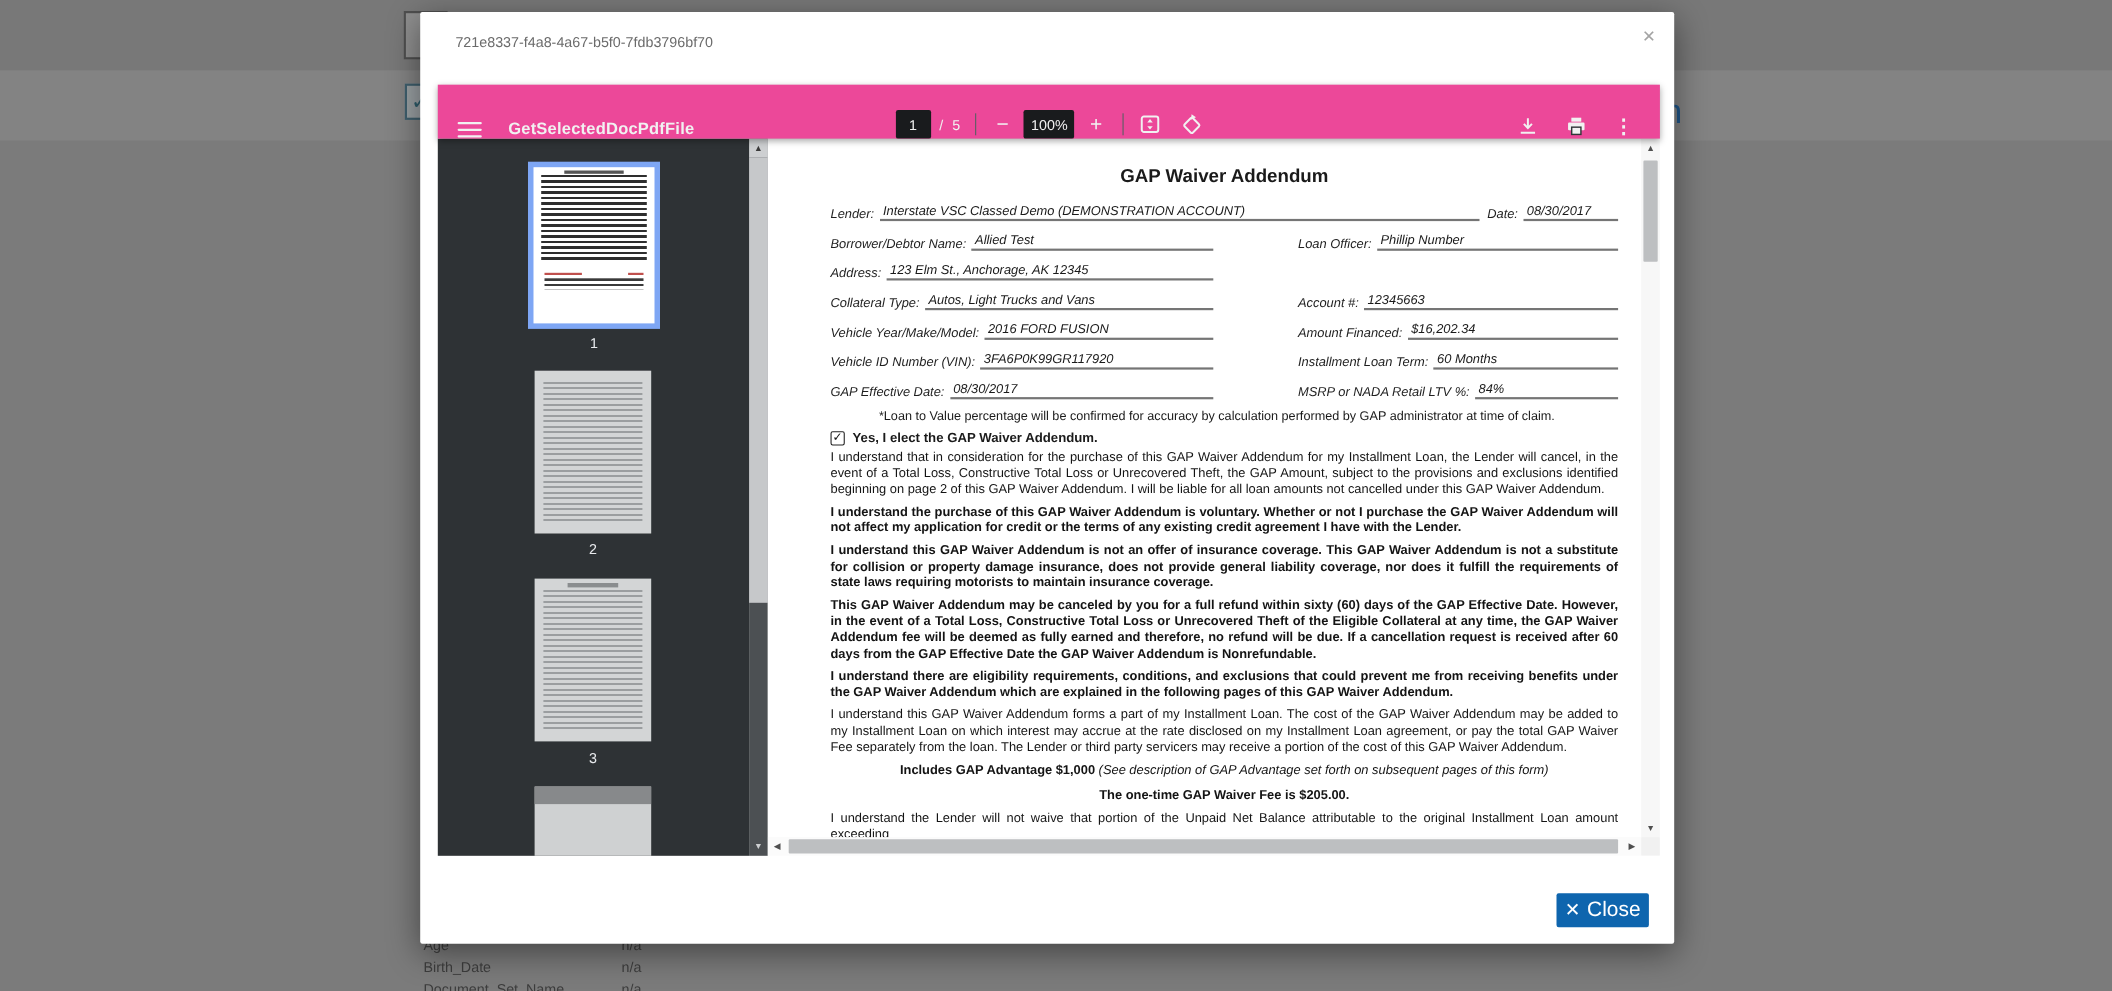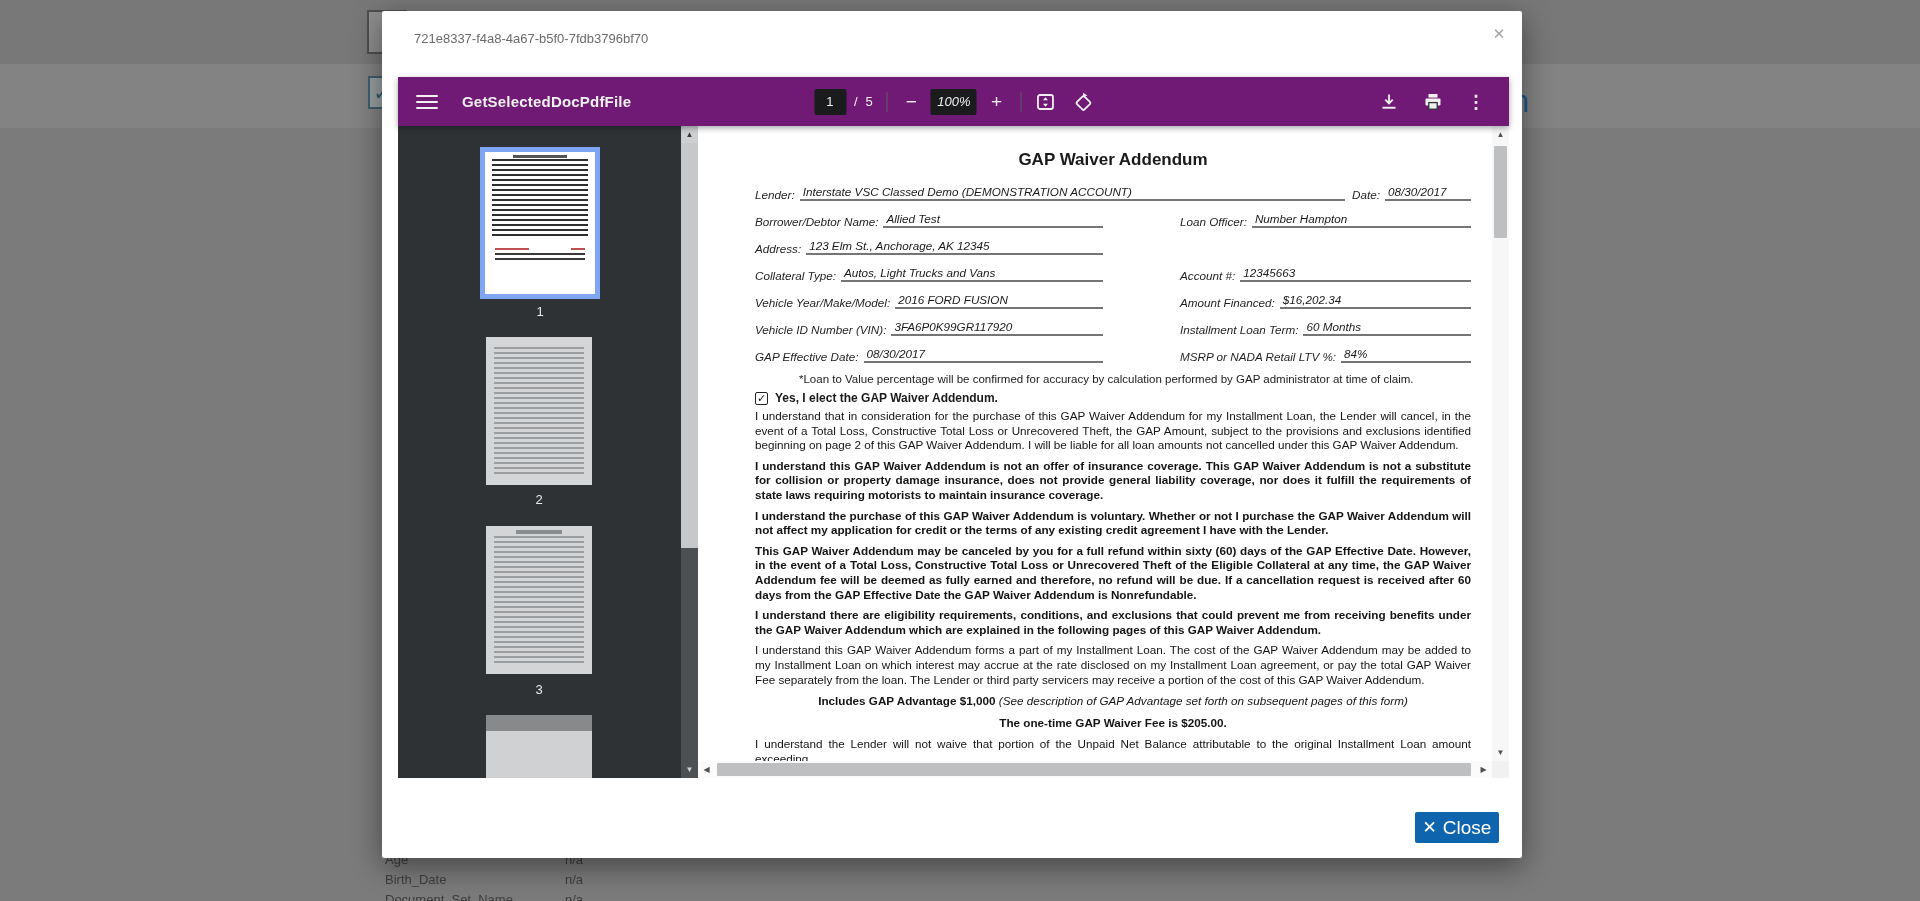--- a/index.html
+++ b/index.html
@@ -24,34 +24,34 @@
 
   
   .modal { position:absolute; left:382px; top:11px; width:1140px; height:847px;
            background:#ffffff; box-shadow:0 8px 30px rgba(0,0,0,.45); border-radius:2px; }
   .modal-title { position:absolute; left:32px; top:20px; font-size:13px; color:#6b6b6b; }
   .modal-close { position:absolute; right:12px; top:12px; width:22px; height:22px;
                  font-size:15px; color:#a3a3a3; text-align:center; line-height:22px; cursor:pointer; }
 
   
   .viewer { position:absolute; left:16px; top:66px; width:1111px; height:701px; background:#fff; }
-  .toolbar { position:absolute; left:0; top:0; right:0; height:49px; background:#701a75;
-             display:flex; align-items:center; color:#f1f1f1; z-index:3;
+  .toolbar { position:absolute; left:0; top:0; right:0; height:49px; background:#ec4899;
+             display:flex; align-items:flex-end; color:#f1f1f1; z-index:3;
              box-shadow:0 2px 6px rgba(0,0,0,.35); }
   .tb-left { display:flex; align-items:center; padding-left:18px; }
   .hamburger { width:22px; height:14px; display:flex; flex-direction:column;
                justify-content:space-between; cursor:pointer; }
   .hamburger i { display:block; height:2px; background:#f1f1f1; border-radius:1px; }
   .tb-title { margin-left:24px; font-size:15px; font-weight:700; letter-spacing:.2px; }
   .tb-center { position:absolute; left:50%; transform:translateX(-50%);
                display:flex; align-items:center; font-size:13px; }
   .pagebox { width:32px; height:26px; background:#191b1d; border-radius:2px;
              display:flex; align-items:center; justify-content:center; }
   .zoombox { width:46px; height:26px; background:#191b1d; border-radius:2px;
-             display:flex; align-items:center; justify-content:center;font-style:italic; }
+             display:flex; align-items:center; justify-content:center; }
   .tb-sep { width:1px; height:20px; background:#5a5f63; margin:0 14px; }
   .tb-glyph { font-size:19px; line-height:19px; padding:0 4px; cursor:pointer; }
   .tb-center .slash { margin:0 8px; }
   .tb-icon { width:20px; height:20px; cursor:pointer; }
   .tb-right { margin-left:auto; display:flex; align-items:center; gap:24px; padding-right:24px; }
   .kebab { font-size:18px; font-weight:700; cursor:pointer; }
 
   .viewer-body { position:absolute; left:0; top:49px; right:0; bottom:0; display:flex; }
 
   
@@ -270,21 +270,21 @@
               </div>
             </div>
 
             <div class="frow">
               <div class="fcol col-left">
                 <span class="fl">Borrower/Debtor Name:</span>
                 <span class="fv">Allied Test</span>
               </div>
               <div class="fcol col-right">
                 <span class="fl">Loan Officer:</span>
-                <span class="fv">Number Hampton</span>
+                <span class="fv">Phillip Number</span>
               </div>
             </div>
 
             <div class="frow">
               <div class="fcol col-left">
                 <span class="fl">Address:</span>
                 <span class="fv">123 Elm St., Anchorage, AK 12345</span>
               </div>
             </div>
 
@@ -333,22 +333,22 @@
             </div>
 
             <div class="ltv-note">*Loan to Value percentage will be confirmed for accuracy by calculation performed by GAP administrator at time of claim.</div>
 
             <div class="election">
               <span class="cbx">✓</span>
               <b>Yes, I elect the GAP Waiver Addendum.</b>
             </div>
 
             <p class="first">I understand that in consideration for the purchase of this GAP Waiver Addendum for my Installment Loan, the Lender will cancel, in the event of a Total Loss, Constructive Total Loss or Unrecovered Theft, the GAP Amount, subject to the provisions and exclusions identified beginning on page 2 of this GAP Waiver Addendum.  I will be liable for all loan amounts not cancelled under this GAP Waiver Addendum.</p>
+            <p class="pb">I understand the purchase of this GAP Waiver Addendum is voluntary. Whether or not I purchase the GAP Waiver Addendum will not affect my application for credit or the terms of any existing credit agreement I have with the Lender.</p>
             <p class="pb">I understand this GAP Waiver Addendum is not an offer of insurance coverage. This GAP Waiver Addendum is not a substitute for collision or property damage insurance, does not provide general liability coverage, nor does it fulfill the requirements of state laws requiring motorists to maintain insurance coverage.</p>
-            <p class="pb">I understand the purchase of this GAP Waiver Addendum is voluntary. Whether or not I purchase the GAP Waiver Addendum will not affect my application for credit or the terms of any existing credit agreement I have with the Lender.</p>
             <p class="pb">This GAP Waiver Addendum may be canceled by you for a full refund within sixty (60) days of the GAP Effective Date. However, in the event of a Total Loss, Constructive Total Loss or Unrecovered Theft of the Eligible Collateral at any time, the GAP Waiver Addendum fee will be deemed as fully earned and therefore, no refund will be due. If a cancellation request is received after 60 days from the GAP Effective Date the GAP Waiver Addendum is Nonrefundable.</p>
             <p class="pb">I understand there are eligibility requirements, conditions, and exclusions that could prevent me from receiving benefits under the GAP Waiver Addendum which are explained in the following pages of this GAP Waiver Addendum.</p>
             <p>I understand this GAP Waiver Addendum forms a part of my Installment Loan.  The cost of the GAP Waiver Addendum may be added to my Installment Loan on which interest may accrue at the rate disclosed on my Installment Loan agreement, or pay the total GAP Waiver Fee separately from the loan.  The Lender or third party servicers may receive a portion of the cost of this GAP Waiver Addendum.</p>
 
             <p class="pc"><b>Includes GAP Advantage $1,000</b><i> (See description of GAP Advantage set forth on subsequent pages of this form)</i></p>
             <p class="pc pb">The one-time GAP Waiver Fee is $205.00.</p>
             <p class="last">I understand the Lender will not waive that portion of the Unpaid Net Balance attributable to the original Installment Loan amount exceeding</p>
           </div>
 
           <div class="v-sb">

